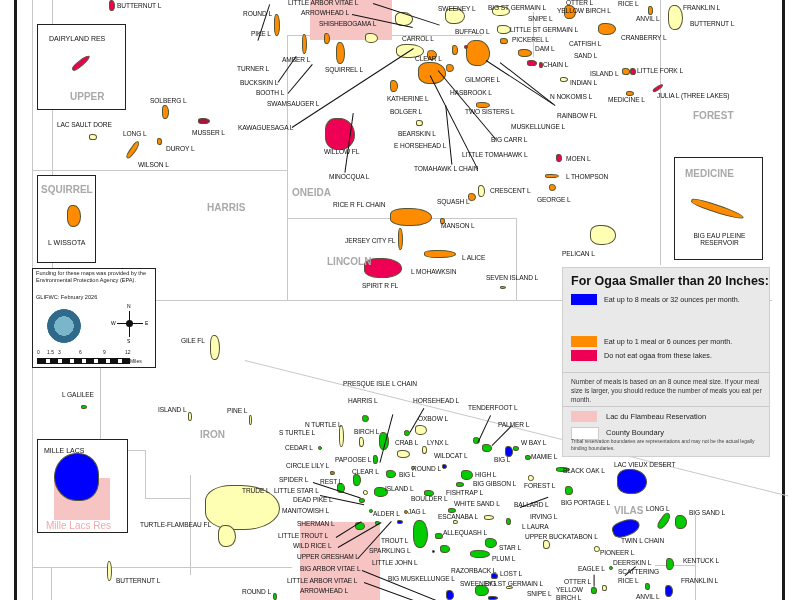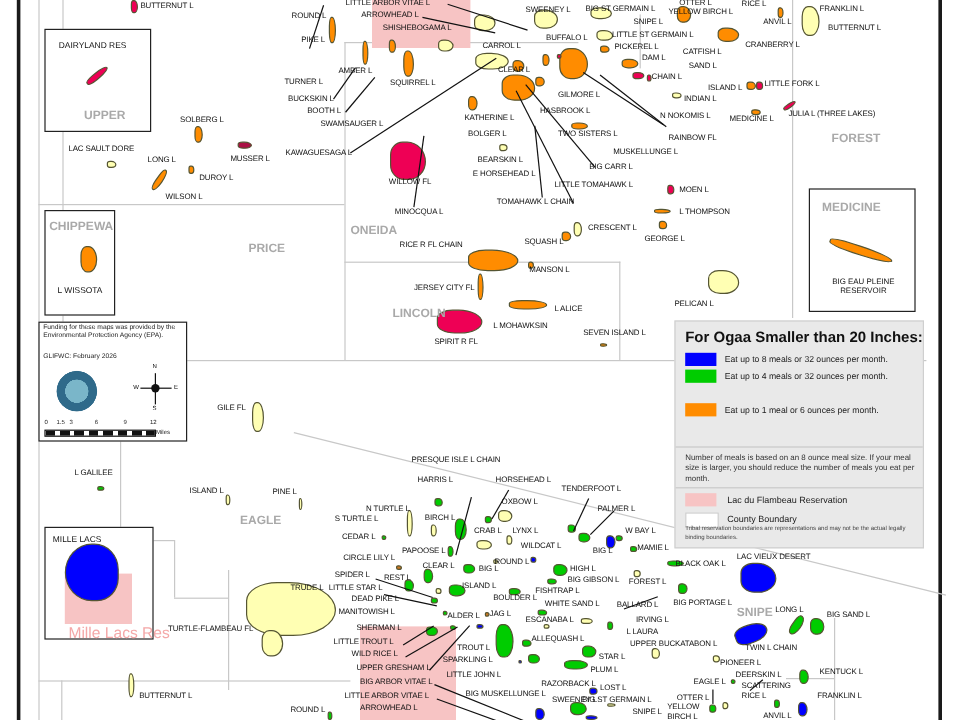--- a/index.html
+++ b/index.html
@@ -110,31 +110,31 @@
 <div class="lake" style="left:364px;top:258px;width:38px;height:20px;background:#ee0055;"></div>
 <div class="lake" style="left:500px;top:286px;width:6px;height:3px;background:#ff8c00;"></div>
 <div class="lake" style="left:590px;top:225px;width:26px;height:20px;background:#ffffb3;"></div>
 
 <div class="inset" style="left:37px;top:24px;width:89px;height:86px;">
   <span class="ttl" style="left:11px;top:10px;">DAIRYLAND RES</span>
   <div class="lake" style="left:32px;top:35px;width:22px;height:6px;background:#ee0055;transform:rotate(-40deg);"></div>
   <span class="county" style="left:32px;top:67px;">UPPER</span>
 </div>
 <div class="inset" style="left:37px;top:175px;width:59px;height:88px;">
-  <span class="county" style="left:3px;top:9px;">CHIPPEWA</span>
+  <span class="county" style="left:3px;top:9px;">SQUIRREL</span>
   <div class="lake" style="left:29px;top:29px;width:14px;height:22px;background:#ff8c00;"></div>
   <span class="ttl" style="left:10px;top:63px;">L WISSOTA</span>
 </div>
 <div class="inset" style="left:674px;top:157px;width:89px;height:103px;">
   <span class="county" style="left:10px;top:11px;">MEDICINE</span>
   <div class="lake" style="left:15px;top:47px;width:55px;height:8px;background:#ff8c00;transform:rotate(18deg);"></div>
   <span class="ttl" style="left:2px;top:74px;white-space:normal;width:85px;text-align:center;font-size:6.6px;">BIG EAU PLEINE RESERVOIR</span>
 </div>
 
-<span class="county" style="left:207px;top:203px;">PRICE</span>
+<span class="county" style="left:207px;top:203px;">HARRIS</span>
 <span class="county" style="left:292px;top:188px;">ONEIDA</span>
 <span class="county" style="left:327px;top:257px;">LINCOLN</span>
 <span class="county" style="left:693px;top:111px;">FOREST</span>
 
 <div class="credit">
   <div class="t" style="top:1px;">Funding for these maps was provided by the Environmental Protection Agency (EPA).</div>
   <div class="t" style="top:25px;">GLIFWC: February 2026</div>
   <div style="position:absolute;left:14px;top:40px;width:34px;height:34px;border-radius:50%;background:radial-gradient(circle,#7ab6c9 0 40%,#2f6a8a 41% 70%,#d8e3ea 71%);"></div>
   <div style="position:absolute;left:84px;top:42px;width:26px;height:26px;">
     <div style="position:absolute;left:12px;top:0;width:1px;height:26px;background:#111;"></div>
@@ -154,27 +154,27 @@
   <div class="scalebar"></div>
   <span class="scale-lbl" style="left:97px;top:89px;">Miles</span>
 </div>
 
 <div class="legend">
   <div class="title">For Ogaa Smaller than 20 Inches:</div>
   <div class="row" style="top:26px;">
     <div class="sw" style="background:#0000ff;"></div>
     <div class="txt">Eat up to 8 meals or 32 ounces per month.</div>
   </div>
-  <div class="row" style="top:40px;">
-    <div class="sw" style="background:#00cc00;"></div>
-    <div class="txt">Eat up to 4 meals or 32 ounces per month.</div>
-  </div>
   <div class="row" style="top:68px;">
     <div class="sw" style="background:#ff8c00;"></div>
     <div class="txt">Eat up to 1 meal or 6 ounces per month.</div>
+  </div>
+  <div class="row" style="top:82px;">
+    <div class="sw" style="background:#ee0055;"></div>
+    <div class="txt">Do not eat ogaa from these lakes.</div>
   </div>
   <div class="div" style="top:104px;"></div>
   <div class="note">Number of meals is based on an 8 ounce meal size. If your meal size is larger, you should reduce the number of meals you eat per month.</div>
   <div class="div" style="top:138px;"></div>
   <div class="row" style="top:143px;">
     <div class="sw" style="background:#f7c4c4;"></div>
     <div class="txt" style="font-size:7.5px;left:35px;">Lac du Flambeau Reservation</div>
   </div>
   <div class="row" style="top:159px;">
     <div class="sw" style="background:#fff;border:0.5px solid #ccc;"></div>
@@ -251,25 +251,25 @@
 <div class="lake" style="left:666px;top:558px;width:8px;height:12px;background:#00cc00;"></div>
 <div class="lake" style="left:591px;top:587px;width:6px;height:7px;background:#00cc00;"></div>
 <div class="lake" style="left:602px;top:585px;width:5px;height:6px;background:#ffffb3;"></div>
 <div class="lake" style="left:645px;top:583px;width:5px;height:7px;background:#00cc00;"></div>
 <div class="lake" style="left:665px;top:585px;width:8px;height:12px;background:#0000ff;"></div>
 
 <div class="inset" style="left:37px;top:439px;width:91px;height:94px;">
   <span class="ttl" style="left:6px;top:7px;">MILLE LACS</span>
   <div style="position:absolute;left:16px;top:38px;width:56px;height:42px;background:#f7c4c4;"></div>
   <div class="lake" style="left:16px;top:13px;width:45px;height:48px;background:#0000ff;border-radius:50% 45% 40% 50%;"></div>
-  <span class="ttl" style="left:19px;top:80px;color:#f4a8a8;font-size:13px;">Mille Lacs Res</span>
-</div>
-
-<span class="county" style="left:200px;top:430px;">EAGLE</span>
-<span class="county" style="left:614px;top:506px;">SNIPE</span>
+  <span class="ttl" style="left:8px;top:80px;color:#f4a8a8;font-size:10px;">Mille Lacs Res</span>
+</div>
+
+<span class="county" style="left:200px;top:430px;">IRON</span>
+<span class="county" style="left:614px;top:506px;">VILAS</span>
 
 <div class="leader" style="left:258px;top:40px;width:38px;transform:rotate(-72deg);"></div>
 <div class="leader" style="left:278px;top:82px;width:32px;transform:rotate(-55deg);"></div>
 <div class="leader" style="left:288px;top:93px;width:38px;transform:rotate(-50deg);"></div>
 <div class="leader" style="left:292px;top:127px;width:145px;transform:rotate(-33deg);"></div>
 <div class="leader" style="left:352px;top:14px;width:62px;transform:rotate(12deg);"></div>
 <div class="leader" style="left:373px;top:3px;width:70px;transform:rotate(18deg);"></div>
 <div class="leader" style="left:345px;top:172px;width:60px;transform:rotate(-82deg);"></div>
 <div class="leader" style="left:452px;top:164px;width:60px;transform:rotate(-96deg);"></div>
 <div class="leader" style="left:430px;top:75px;width:105px;transform:rotate(63deg);"></div>

